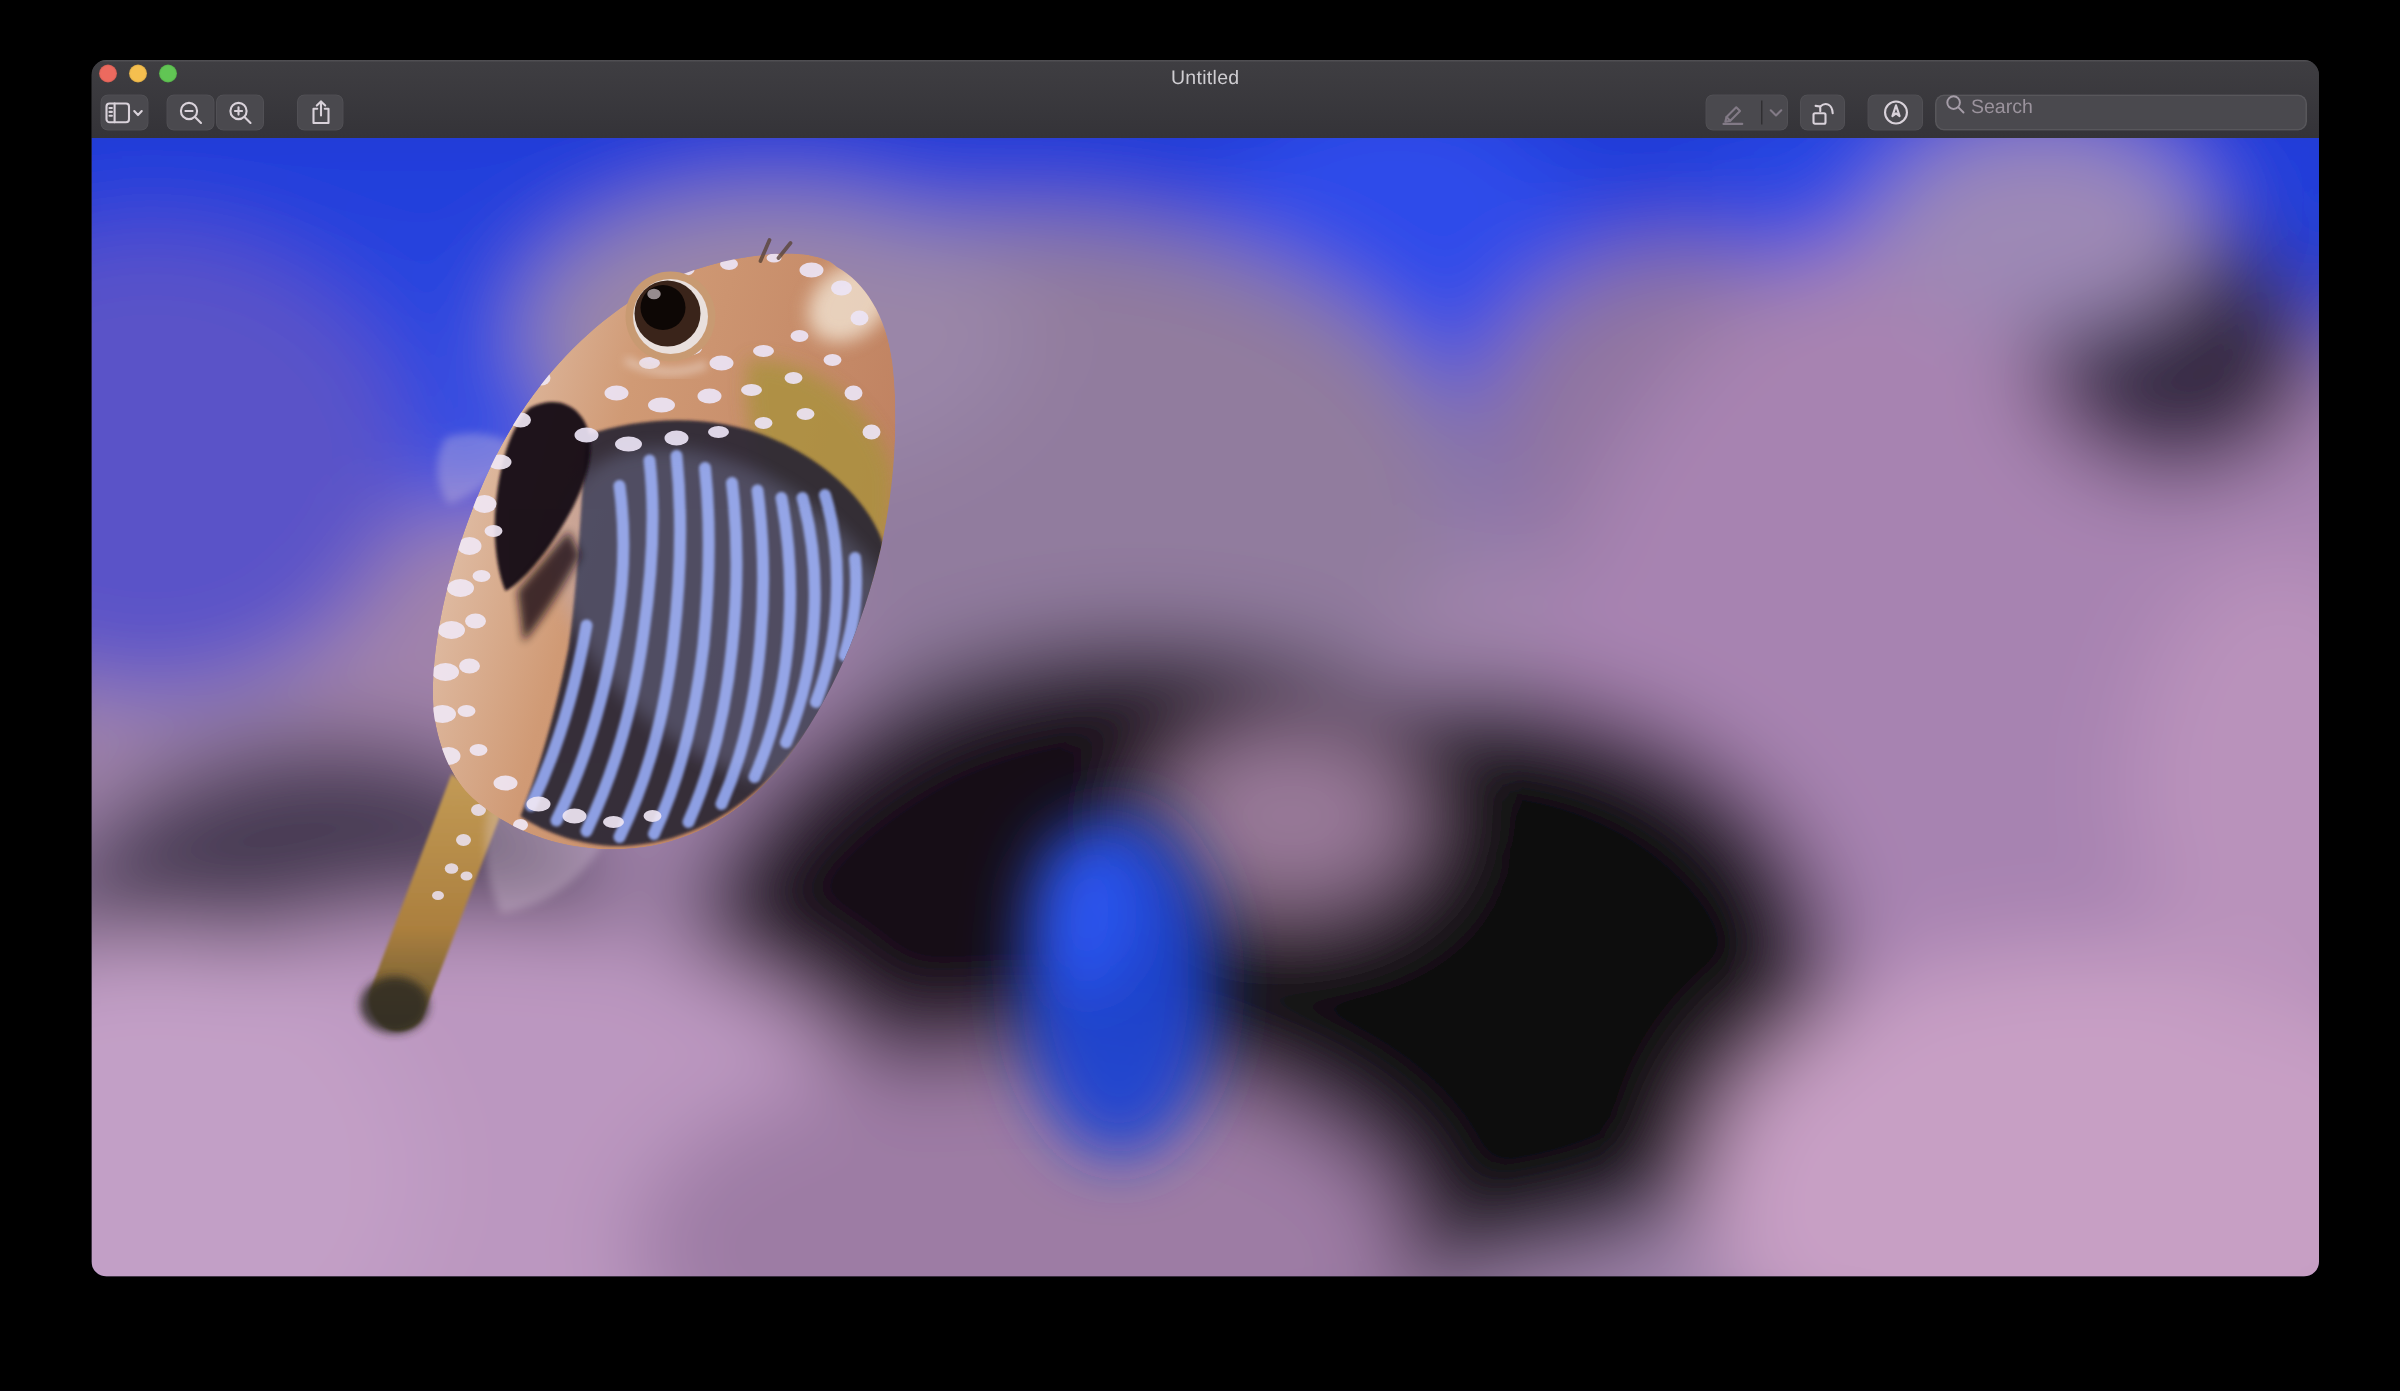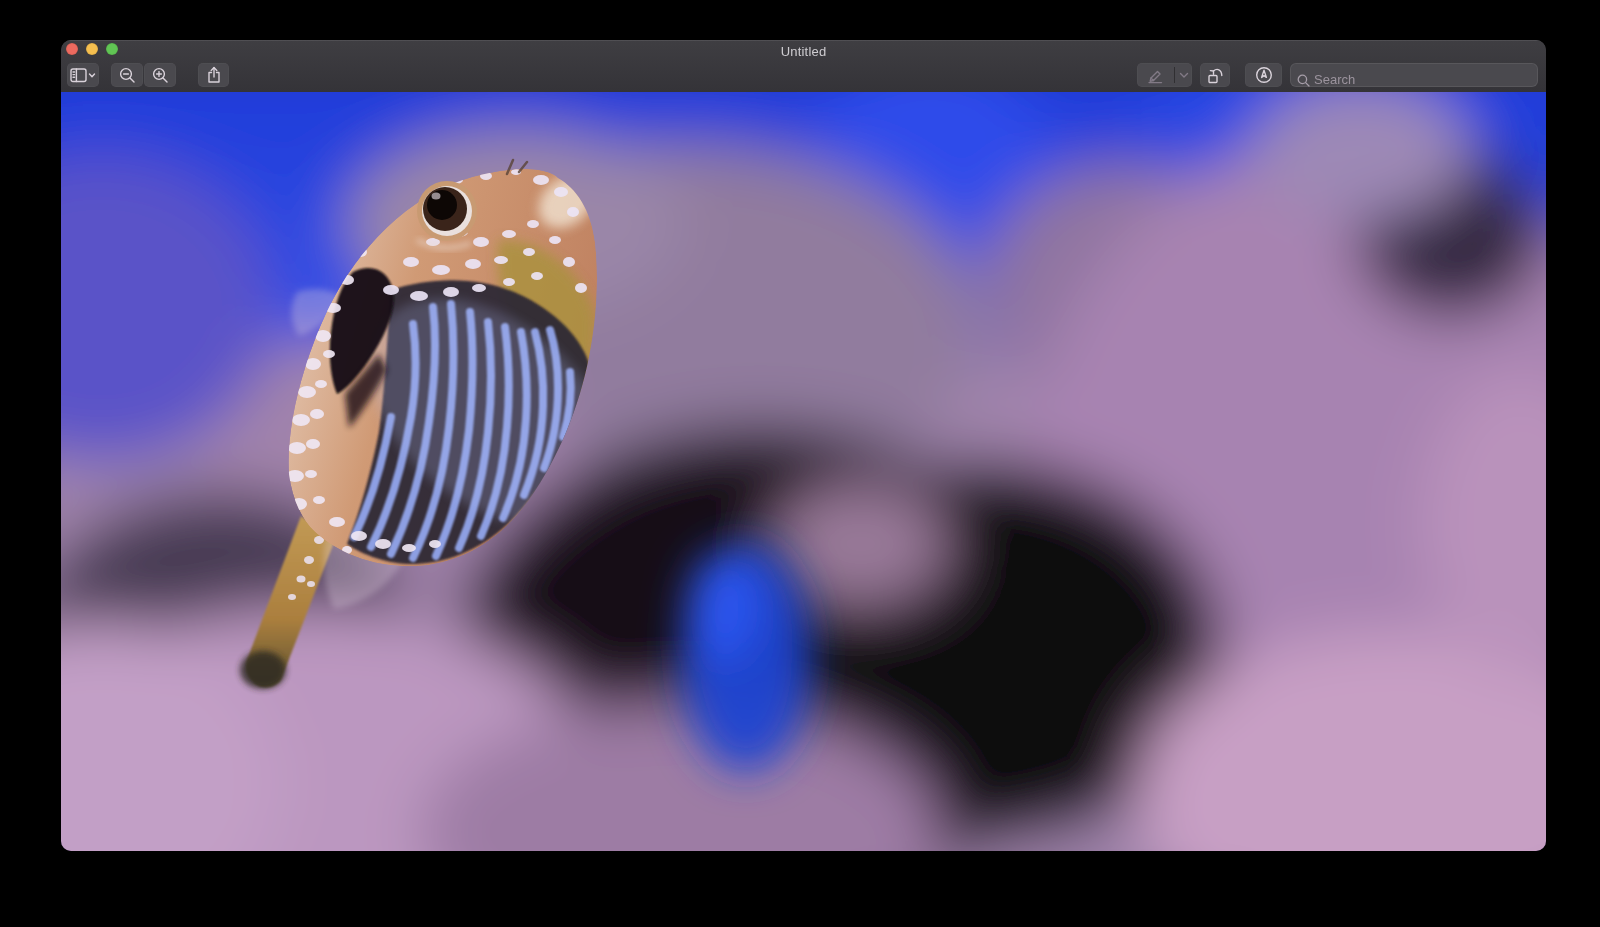--- a/index.html
+++ b/index.html
@@ -19,21 +19,21 @@
   .light{width:12px;height:12px;border-radius:50%;box-shadow:inset 0 0 1px rgba(0,0,0,.35);}
   .tb-btn{position:absolute;top:23px;height:24px;border-radius:5px;background:#4a494e;
     display:flex;align-items:center;justify-content:center;
     box-shadow:inset 0 0 0 .5px rgba(255,255,255,.06);}
   .tb-btn svg{display:block;}
   .icon-stroke{stroke:#d9d2da;fill:none;stroke-width:1.4;stroke-linecap:round;stroke-linejoin:round;}
   .icon-dim{stroke:#827a86;}
   .split-divider{width:1px;height:16px;background:rgba(0,0,0,.35);}
   .search-field{position:absolute;top:23px;left:1229px;width:248px;height:24px;border-radius:6px;
     background:#4a494e;box-shadow:inset 0 0 0 1px rgba(255,255,255,.08);
-    display:flex;align-items:flex-end;padding:0;box-sizing:border-box;}
+    display:flex;align-items:flex-start;padding:0;box-sizing:border-box;}
   .search-field svg{margin:0 4px 0 7px;flex:0 0 auto;}
   .search-field input{flex:1;min-width:0;background:transparent;border:none;outline:none;
     font-family:"Liberation Sans",sans-serif;font-size:13px;color:#e8e6ea;padding:0;}
   .search-field input::placeholder{color:#9b939d;}
   .content{position:absolute;left:0;top:52px;width:1485px;height:759px;background:#20123a;}
   .content svg{display:block;}
 </style>
 </head>
 <body>
 

